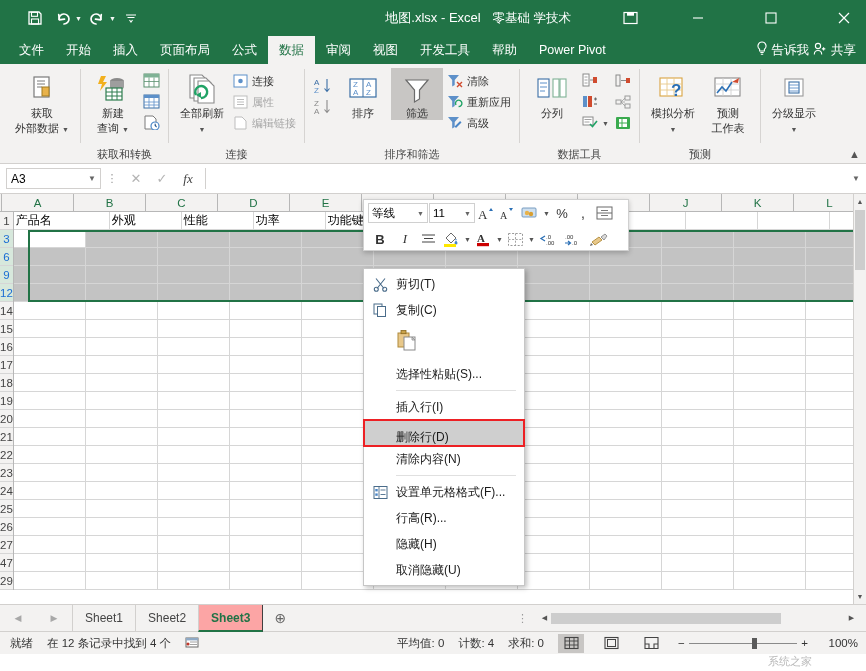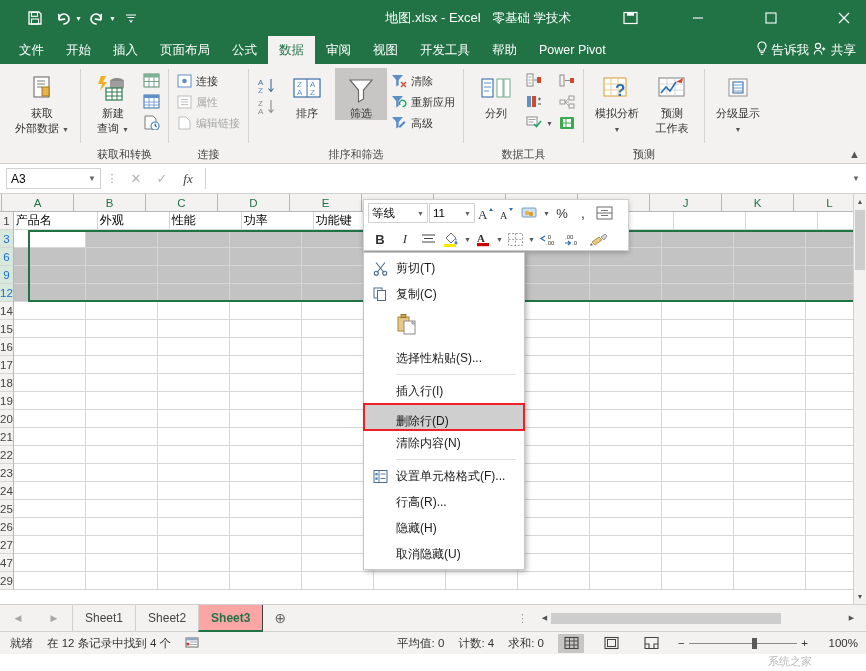--- a/index.html
+++ b/index.html
@@ -115,21 +115,21 @@
   .mt { height:22px; min-width:20px; display:flex; align-items:center; justify-content:center;
         font-size:12px; color:#333; padding:0 2px;}
   .mtsel { width:60px; height:20px; border:1px solid #d0d0d0; display:flex; align-items:center;
            padding:0 3px; font-size:11.5px;}
   .mtsel .cr{ margin-left:auto; font-size:7px; color:#666;}
   .mtsel.num { width:46px;gap:8px; }
   .mtcaret { font-size:7px; color:#555; padding:0 1px;}
 
   
   .ctx {
-    position:absolute; left:363px; top:252px; width:162px;
+    position:absolute; left:363px; top:268px; width:162px;
     background:#fff; border:1px solid #c6c6c6; box-shadow:2px 2px 5px rgba(0,0,0,.25);
     z-index:50; padding:2px 0;
   }
   .mi { height:26px; display:flex; align-items:center; font-size:12px; color:#1a1a1a; }
   .mi .mic { width:32px; display:flex; align-items:center; justify-content:center; }
   .mi .mlabel { flex:1; }
   .mi.header { background:#f0f0f0; font-weight:normal; }
   .mi.highlight { background:#cfcfcf; }
   .mi.hl-outline { outline:2px solid #ed2024; outline-offset:-1px; position:relative; z-index:2;align-items:flex-end;}
   .pasteicons { height:38px; display:flex; align-items:center; padding-left:32px; }
@@ -317,20 +317,33 @@
               </svg></span>
         </div>
       </div>
     </div>
     <div class="grp-label">获取和转换</div>
   </div>
   <div class="grp-sep"></div>
 
   <div class="grp">
     <div class="grp-body">
+      <div class="bigbtn">
+        <div class="ic">
+          <svg width="36" height="32" viewBox="0 0 36 32">
+              <path d="M6 2h12l5 5v18H6z" fill="#fff" stroke="#8a8a8a" stroke-width="1.1"></path>
+              <path d="M10 5h12l5 5v18H10z" fill="#fff" stroke="#8a8a8a" stroke-width="1.1"></path>
+              <path d="M14 8h11l5 5v17H14z" fill="#fff" stroke="#8a8a8a" stroke-width="1.1"></path>
+              <path d="M12 22a6 6 0 1 1 5 3" fill="none" stroke="#21a366" stroke-width="2.4"></path>
+              <path d="M17 19l-5 3 5 3z" fill="#21a366"></path>
+            </svg>
+        </div>
+        <div class="cap">全部刷新</div>
+        <div class="cap"><span class="caretdn">▼</span></div>
+      </div>
       <div class="smallcol">
         <div class="smallrow">
           <span><svg width="15" height="14" viewBox="0 0 15 14">
                 <rect x="1" y="1" width="13" height="12" fill="#fff" stroke="#5d90c9" stroke-width="1"></rect>
                 <circle cx="7.5" cy="7" r="2.3" fill="#5d90c9"></circle>
               </svg></span>
           <span>连接</span>
         </div>
         <div class="smallrow dis">
           <span><svg width="15" height="14" viewBox="0 0 15 14">
@@ -588,21 +601,21 @@
         <div class="rh">23</div>
         <div class="rh">24</div>
         <div class="rh">25</div>
         <div class="rh">26</div>
         <div class="rh">27</div>
         <div class="rh">47</div>
         <div class="rh">29</div>
       </div>
     <div class="cells" id="cellsbody">
         <div class="crow">
-          <div class="cell" style="width: 84px;">产品名</div>
+          <div class="cell" style="width: 96px;">产品名</div>
           <div class="cell" style="width: 72px;">外观</div>
           <div class="cell" style="width: 72px;">性能</div>
           <div class="cell" style="width: 72px;">功率</div>
           <div class="cell" style="width: 72px;">功能键</div>
           <div class="cell" style="width: 72px;"></div>
           <div class="cell" style="width: 72px;"></div>
           <div class="cell" style="width: 72px;"></div>
           <div class="cell" style="width: 72px;"></div>
           <div class="cell" style="width: 72px;"></div>
           <div class="cell" style="width: 72px;"></div>

